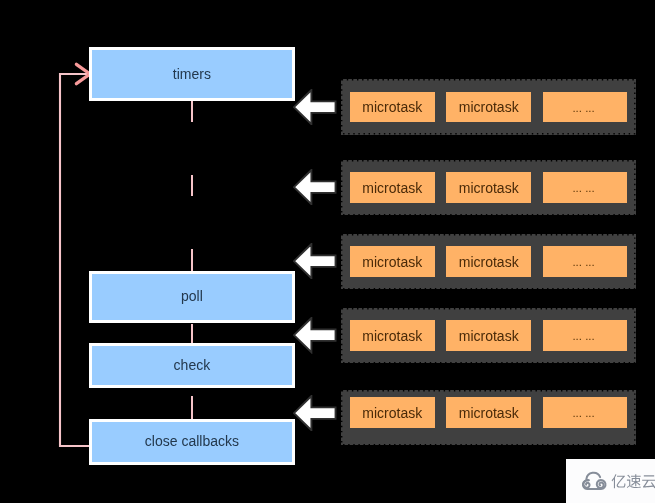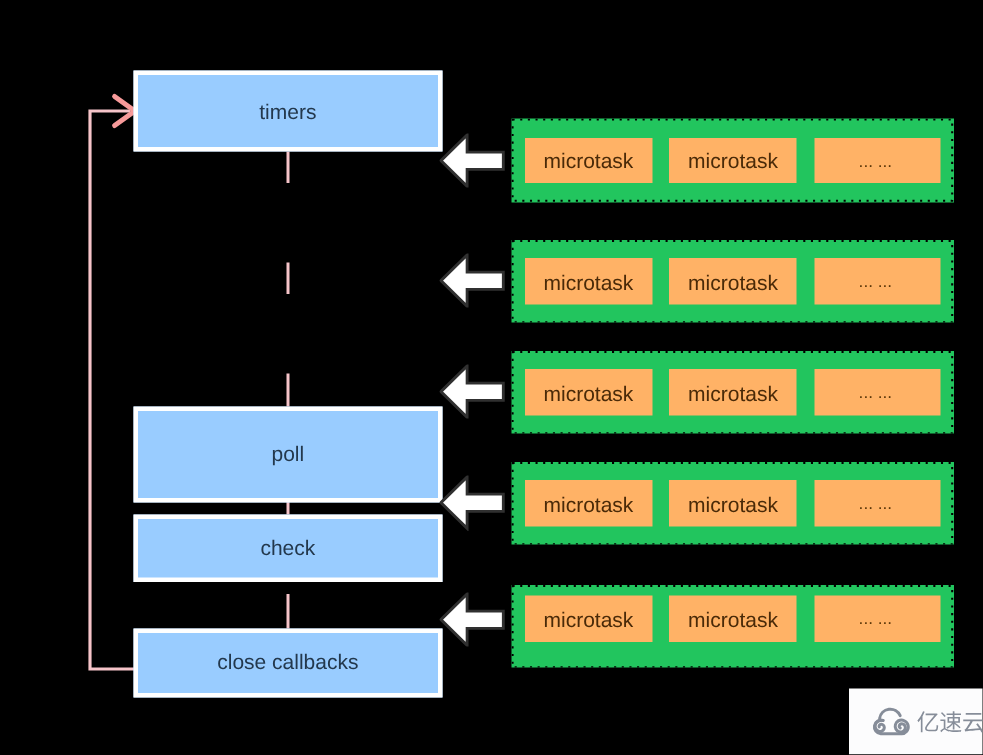--- a/index.html
+++ b/index.html
@@ -13,21 +13,21 @@
          background:#99ccff;border:3px solid #ffffff;box-sizing:border-box;
          display:flex;align-items:center;justify-content:center;}
   .phase-label{font-size:14px;color:#23384d;white-space:nowrap;
                position:relative;top:-0.5px;}
 
   
   .vconn{position:absolute;left:179px;width:1.8px;background:#f6c4c9;}
 
   
   .mtq{position:absolute;left:329px;width:294.5px;height:55.5px;
-       background:#22c55e;box-sizing:border-box;
+       background:#404040;box-sizing:border-box;
        display:flex;align-items:center;}
   .mtq .dots{position:absolute;left:0;top:0;width:100%;height:100%;pointer-events:none;}
   .chiprow{display:flex;gap:11.8px;margin-left:9px;position:relative;}
   .mtq-last{align-items:flex-start;}
   .mtq-last .chiprow{margin-top:7.7px;}
   .chip{background:#ffb266;width:84.6px;height:30.5px;
         display:flex;align-items:center;justify-content:center;
         font-size:14px;color:#4a2a08;white-space:nowrap;}
   .chip span{position:relative;top:0.5px;}
   .chip.ell span{font-size:11.5px;letter-spacing:0;color:#5b3608;top:1px;left:-1.5px;}
@@ -54,21 +54,21 @@
   <div class="vconn" style="top:396.3px;height:22.3px"></div>
 
   <svg id="loop" viewBox="0 0 655 503">
     <path d="M77.5 446 L48 446 L48 74 L75 74" fill="none" stroke="#f6c4c9" stroke-width="2.1"></path>
     <path d="M64.4 64.3 L77.9 74 L64.4 83.7" fill="none" stroke="#f79a9a" stroke-width="3.3" stroke-linecap="round" stroke-linejoin="miter"></path>
   </svg>
 
   <div class="phase" style="top:47.0px;height:54.0px">
       <span class="phase-label">timers</span>
     </div>
-  <div class="phase" style="top:270.6px;height:64px">
+  <div class="phase" style="top:270.6px;height:52px">
       <span class="phase-label">poll</span>
     </div>
   <div class="phase" style="top:343.4px;height:45px">
       <span class="phase-label">check</span>
     </div>
   <div class="phase" style="top:418.6px;height:46px">
       <span class="phase-label">close callbacks</span>
     </div>
 
   <svg class="warrow" style="top:89.1px" viewBox="0 0 43.5 36.2">

